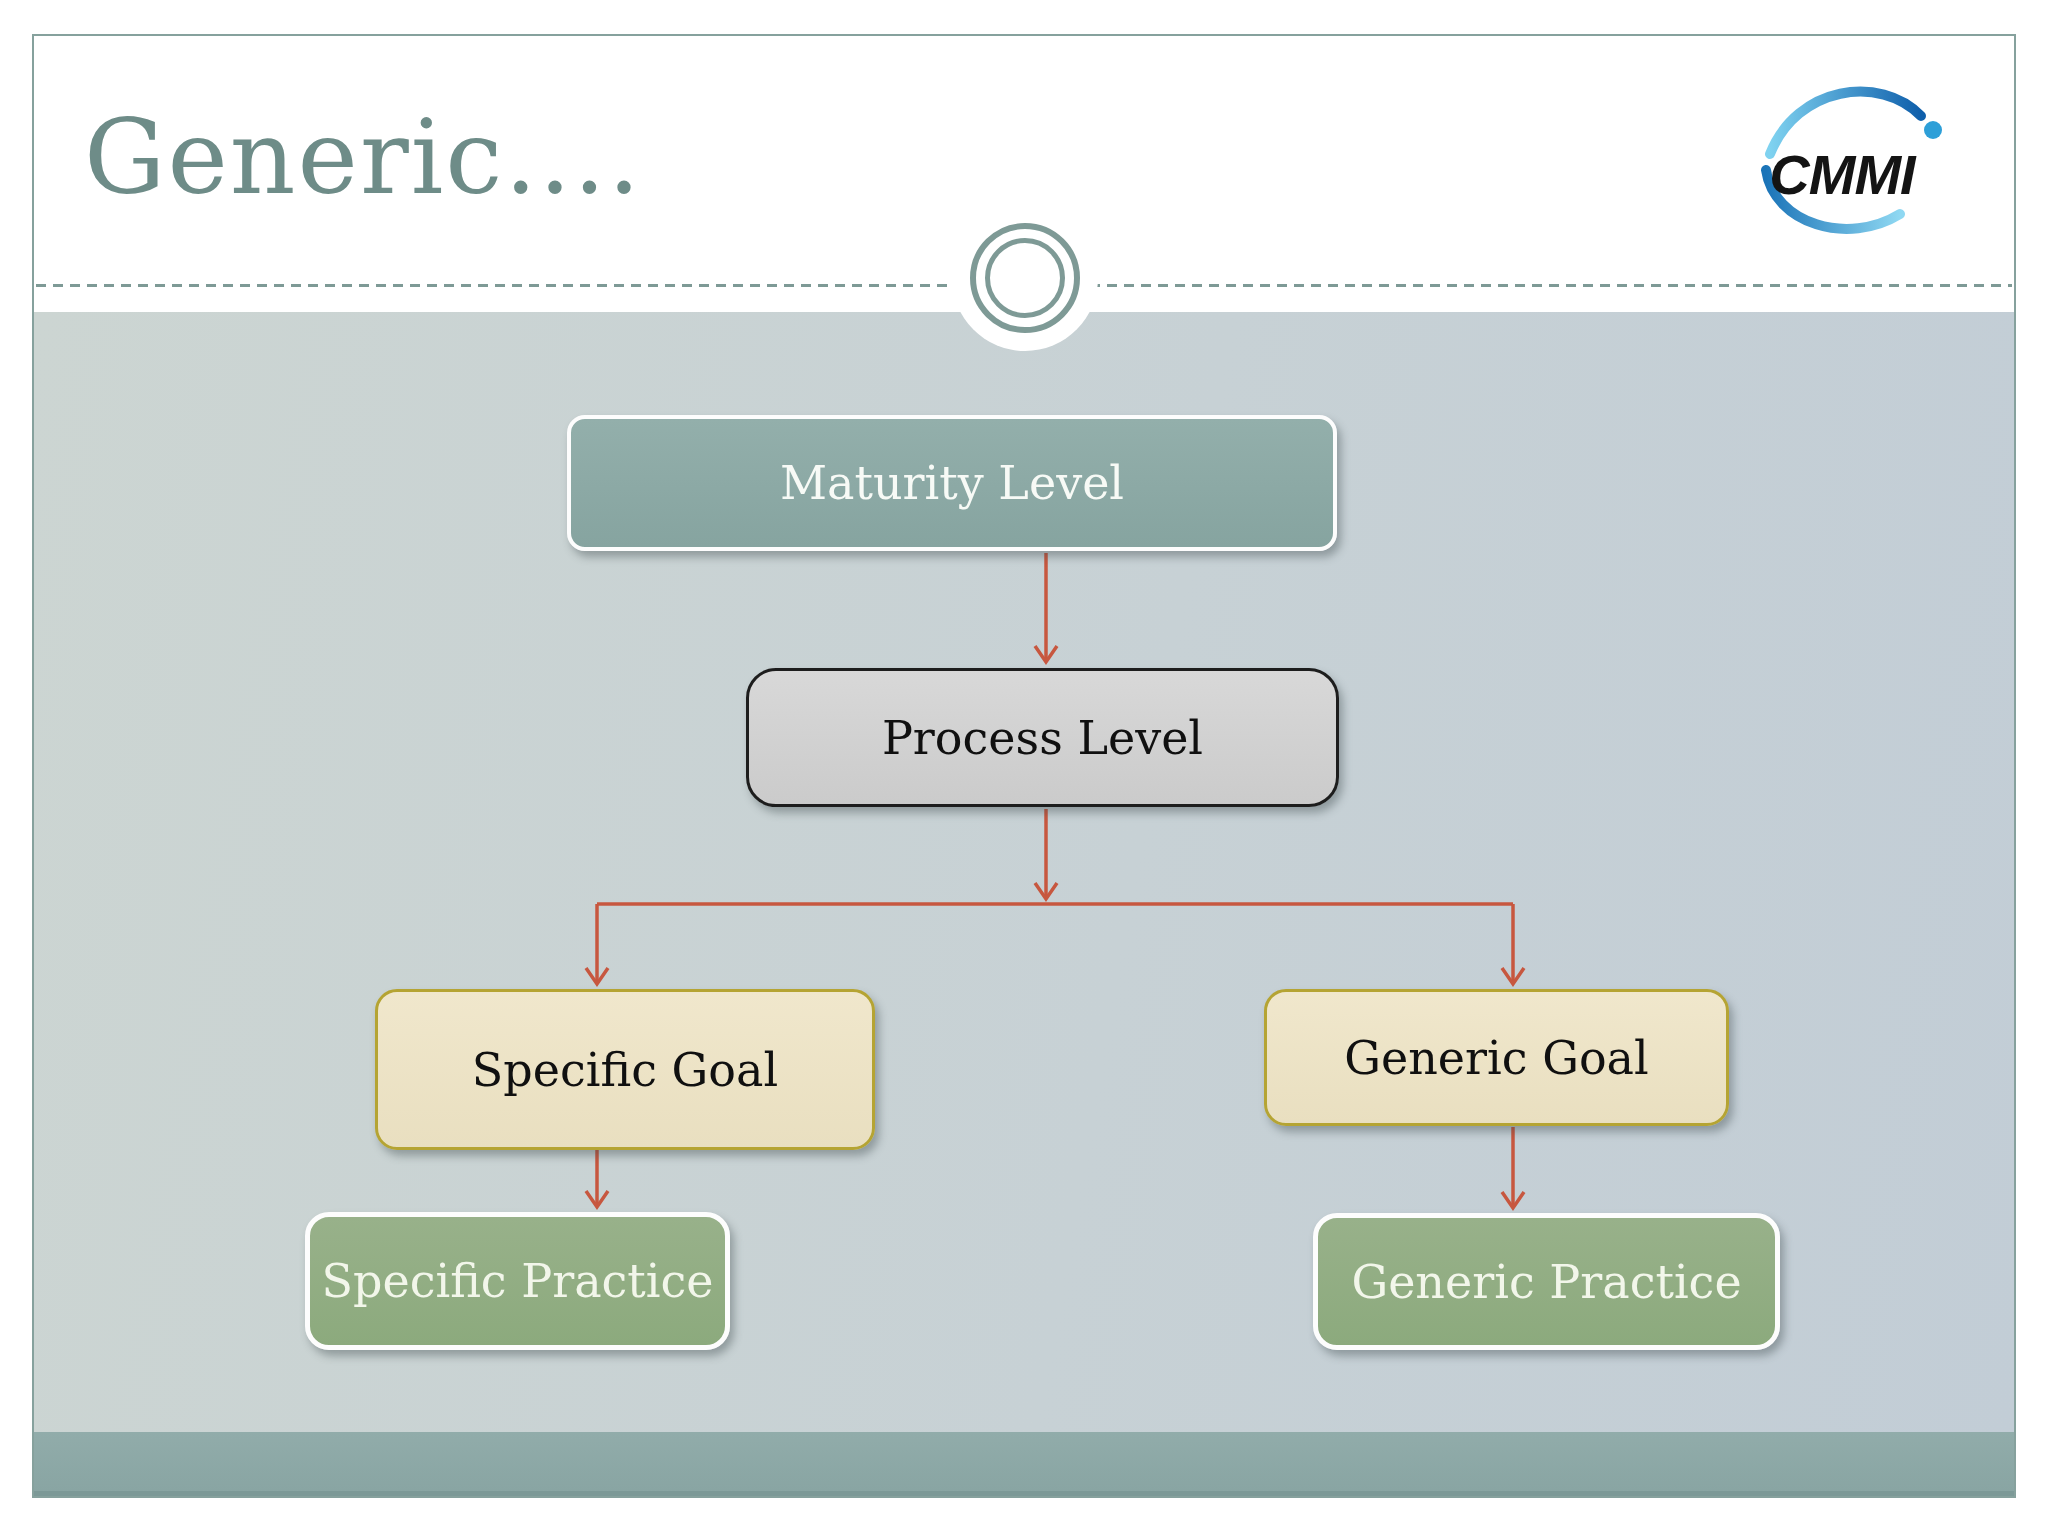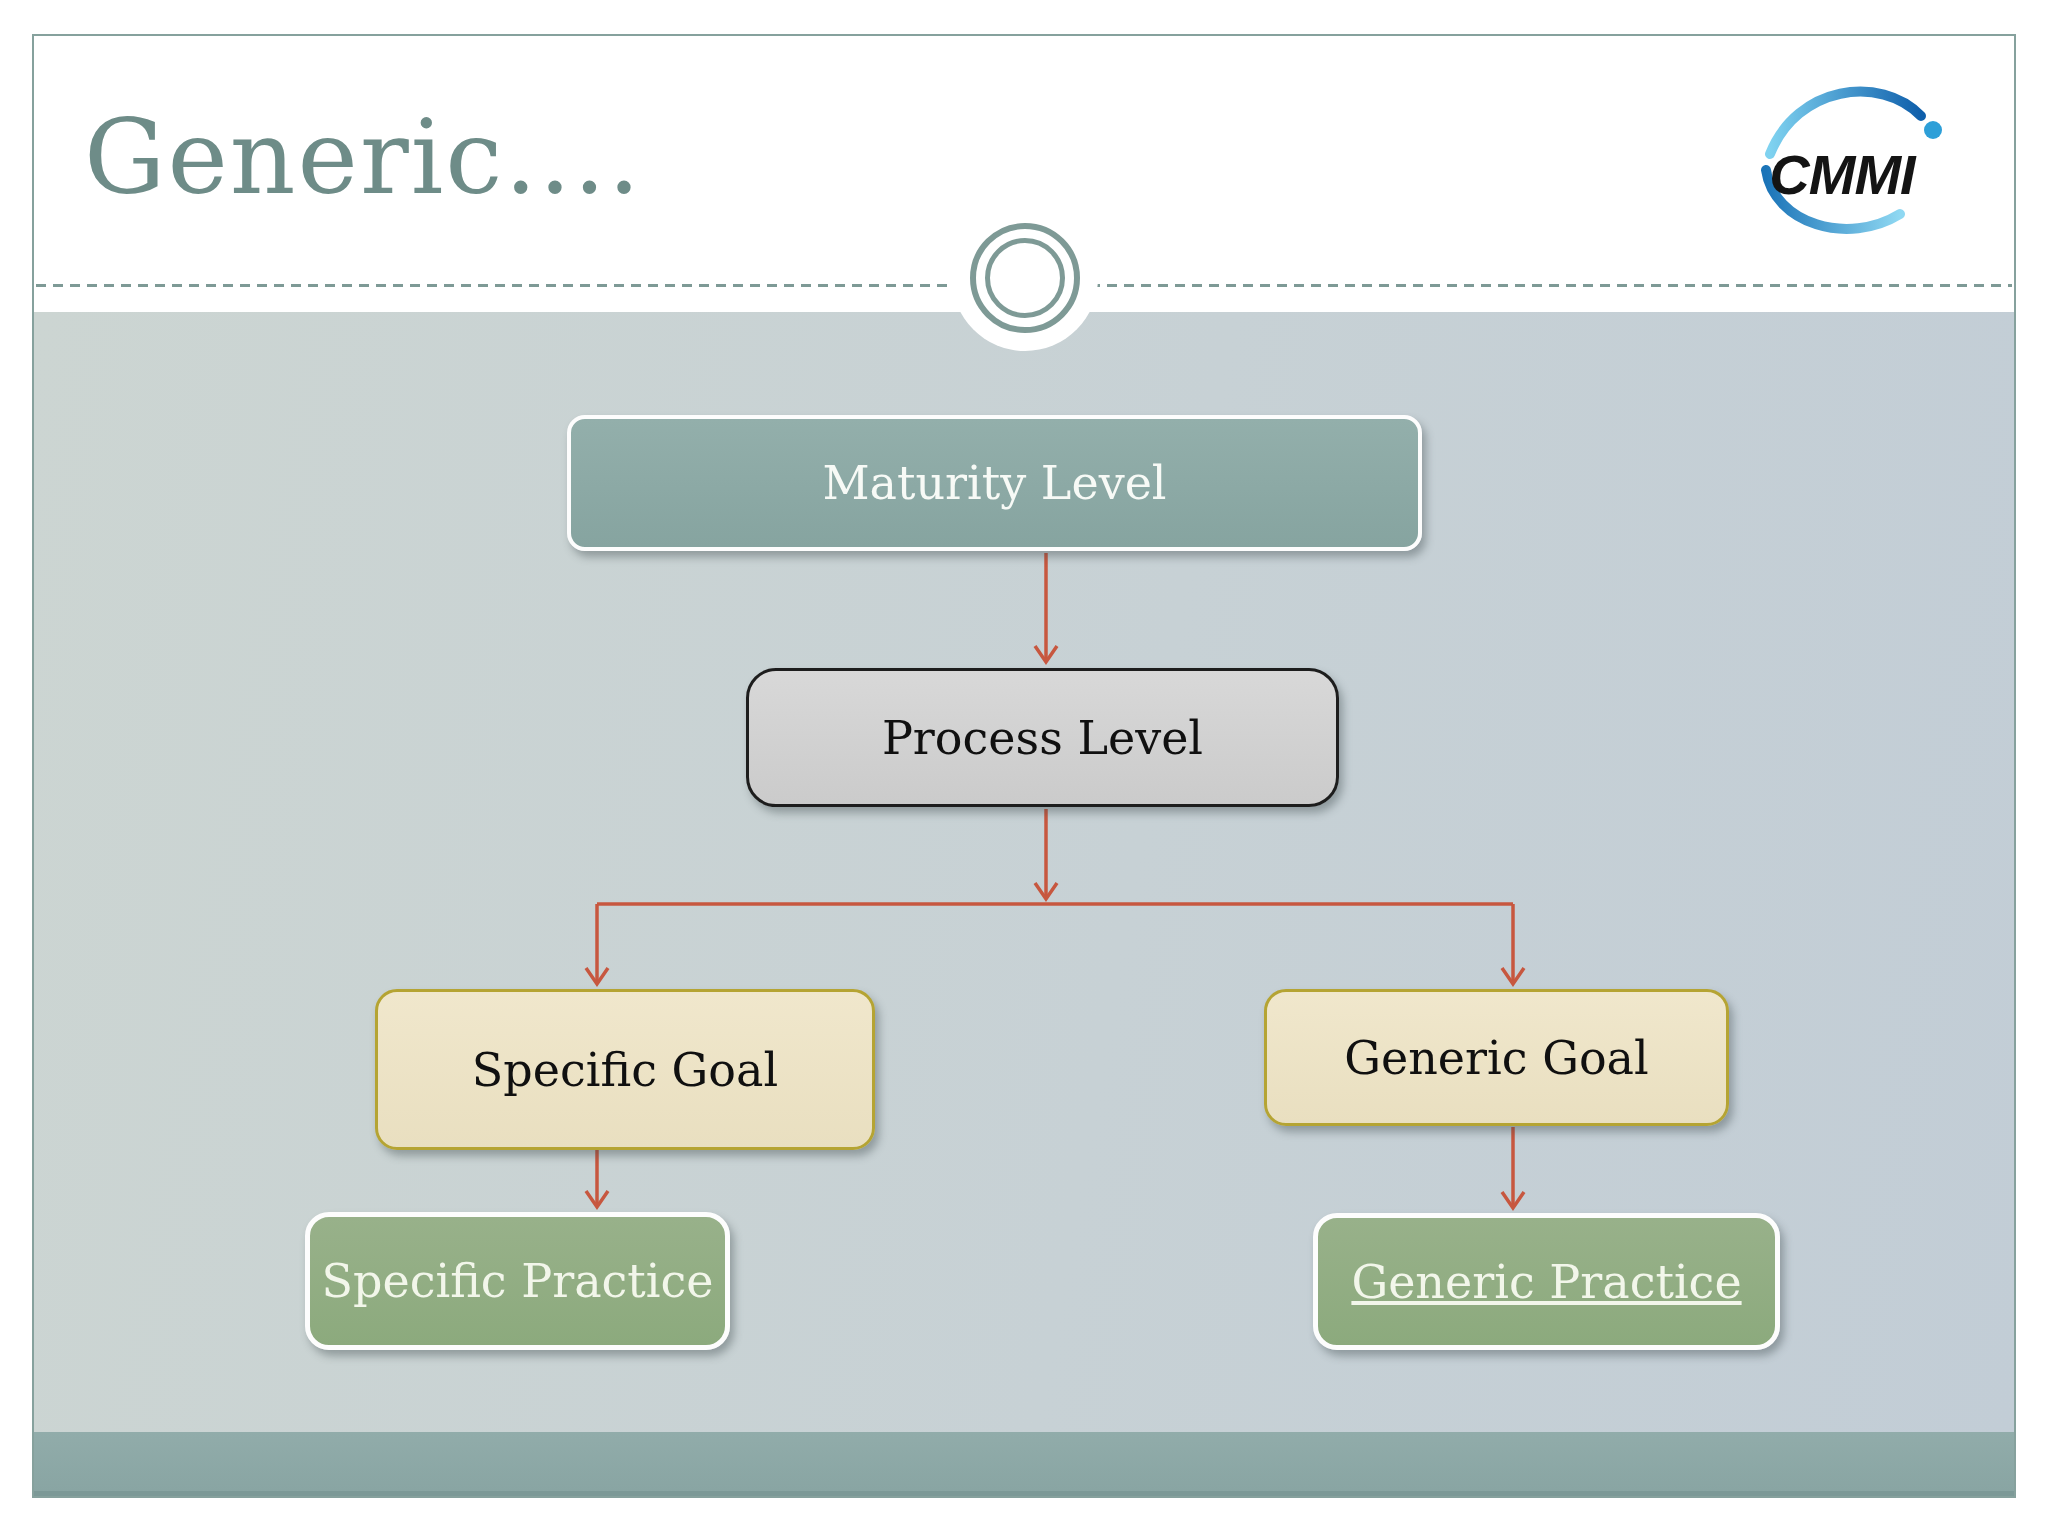--- a/index.html
+++ b/index.html
@@ -62,26 +62,26 @@
     border:3px solid #1d1d1d;border-radius:30px;color:#101010;
   }
   .node-cream{
     background:linear-gradient(180deg,#f0e7cc,#e9dfc0);
     border:3px solid #b5a433;border-radius:22px;color:#101010;
   }
   .node-green{
     background:linear-gradient(180deg,#98b18a,#8caa7d);
     border:5px solid #fdfdfd;border-radius:24px;color:#f2f6ea;
   }
-  #node-maturity-level   {left:567px; top:415px; width:855px; height:136px;align-items:center;}
+  #node-maturity-level   {left:567px; top:415px; width:770px; height:136px;align-items:center;}
   #node-process-area     {left:746px; top:668px; width:593px; height:139px;}
   #node-specific-goal    {left:375px; top:989px; width:500px; height:161px;}
   #node-generic-goal     {left:1264px;top:989px; width:465px; height:137px;}
   #node-specific-practice{left:305px; top:1212px;width:425px; height:138px;}
-  #node-generic-practice {left:1313px;top:1213px;width:467px; height:137px;text-decoration:underline;}
+  #node-generic-practice {left:1313px;top:1213px;width:467px; height:137px;}
 </style>
 </head>
 <body>
 
 <div class="abs content-bg"></div>
 <div class="abs footer-bar"></div>
 <div class="abs dashed-divider"></div>
 <div class="abs ornament-notch"></div>
 <div class="abs ring-outer">
   <div class="ring-inner"></div>

